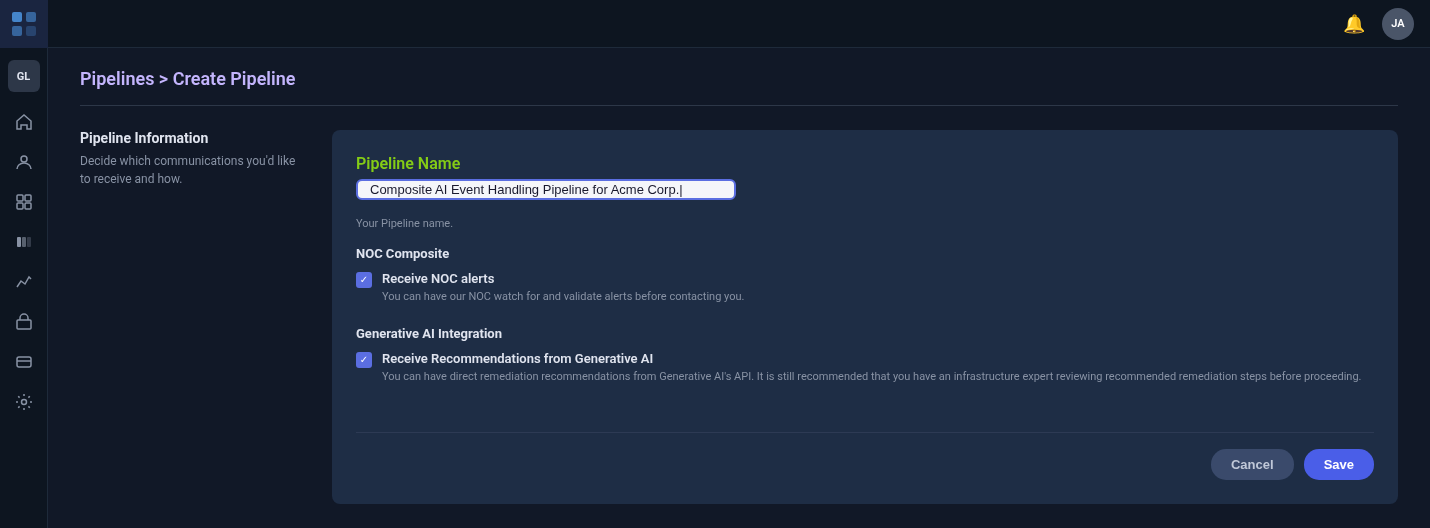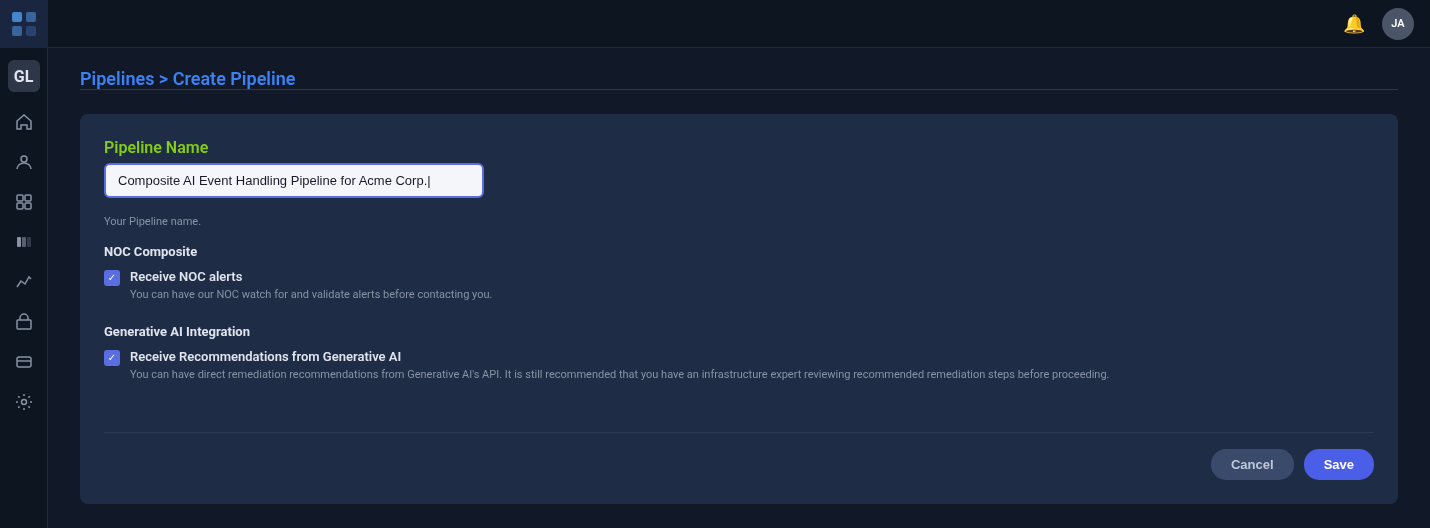--- a/index.html
+++ b/index.html
@@ -85,21 +85,21 @@
       flex-shrink: 0;
     }
     .sidebar-user-badge {
       width: 32px;
       height: 32px;
       background: #2d3748;
       border-radius: 6px;
       display: flex;
       align-items: center;
       justify-content: center;
-      font-size: 16px;
+      font-size: 11px;
       font-weight: 700;
       color: #e0e4ef;
       margin-bottom: 8px;
     }
     .sidebar-item {
       width: 36px;
       height: 36px;
       border-radius: 8px;
       display: flex;
       align-items: center;
@@ -118,21 +118,22 @@
       overflow: hidden;
     }
 
     
     .page-header {
       padding: 20px 32px 0;
     }
     .breadcrumb {
       font-size: 18px;
       font-weight: 600;
-      color: #3b82f6;
+      color: #c4b5fd;
+      margin-bottom: 16px;
     }
     .divider {
       height: 1px;
       background: #2d3748;
       margin-bottom: 0;
     }
 
     
     .page-body {
       display: flex;
@@ -175,21 +176,21 @@
       font-weight: 600;
       color: #84cc16;
       margin-bottom: 6px;
     }
     .text-input {
       width: 100%;
       max-width: 380px;
       background: #f5f6fa;
       border: 2px solid #5b6ee1;
       border-radius: 6px;
-      padding: 8px 12px;
+      padding: 1px 12px;
       font-size: 13px;
       color: #1a1a2e;
       outline: none;
     }
     .field-hint {
       font-size: 11px;
       color: #8892a4;
       margin-top: 17px;
       margin-bottom: 16px;
     }
@@ -344,20 +345,24 @@
   </div>
 
   <div class="content-area">
     <div class="page-header">
       <div class="breadcrumb">Pipelines &gt; Create Pipeline</div>
       <div class="divider"></div>
     </div>
 
     <div class="page-body">
 
+      <div class="left-panel">
+        <div class="section-title">Pipeline Information</div>
+        <div class="section-subtitle">Decide which communications you'd like to receive and how.</div>
+      </div>
 
       <div class="form-card">
 
         <div class="field-label">Pipeline Name</div>
         <input class="text-input" type="text" value="Composite AI Event Handling Pipeline for Acme Corp.|" placeholder="Your Pipeline name." style="">
         <div class="field-hint">Your Pipeline name.</div>
 
         <div class="section-label">NOC Composite</div>
         <div class="checkbox-group">
           <div class="checkbox-row">

